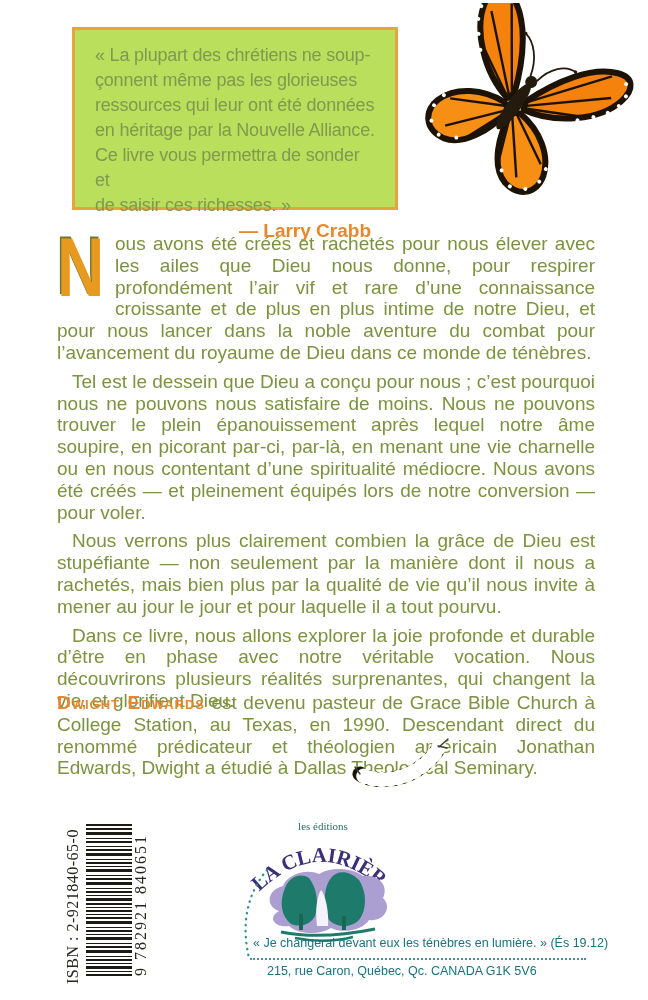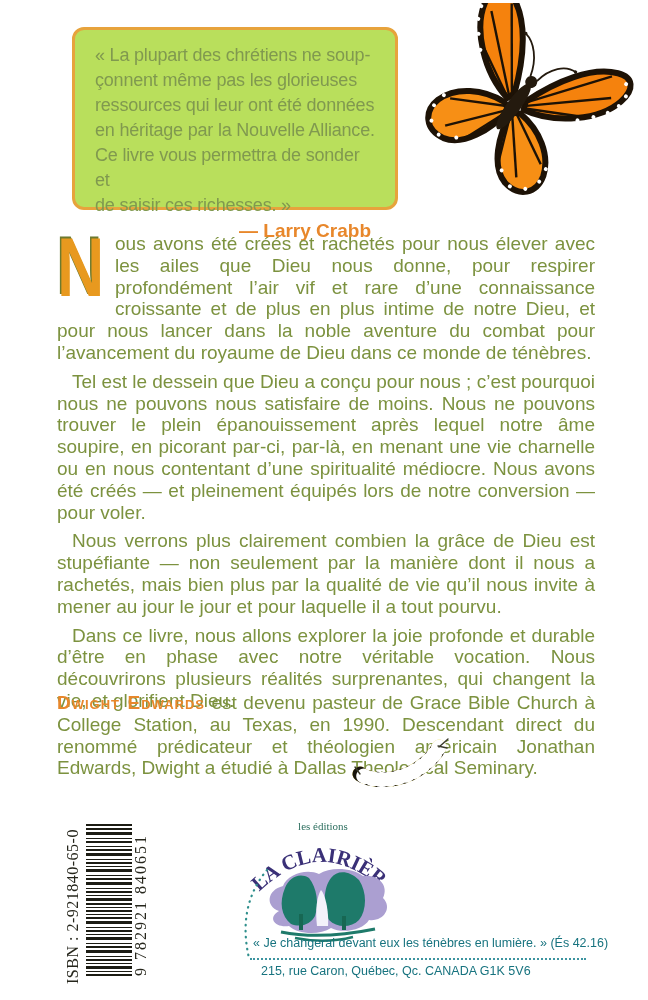--- a/index.html
+++ b/index.html
@@ -4,21 +4,21 @@
 <style>
   html,body{margin:0;padding:0;}
   body{
     width:648px;height:1000px;position:relative;background:#ffffff;
     font-family:"Liberation Sans",sans-serif;overflow:hidden;
   }
   
   .endorse-box{
     position:absolute;left:72px;top:27px;width:326px;height:183px;
     box-sizing:border-box;background:#b9df5c;border:3px solid #e7a33c;
-    border-radius:12px;padding:13px 18px 8px 20px;
+    border-radius:0;padding:13px 18px 8px 20px;
   }
   .endorse-text{
     white-space:pre-line;color:#80994f;font-size:18px;line-height:25px;
     letter-spacing:-0.2px;
   }
   .endorse-attrib{
     text-align:right;color:#e8872b;font-weight:bold;font-size:19px;
     line-height:26px;padding-right:6px;
   }
   
@@ -62,21 +62,21 @@
   .logo-svg{position:absolute;left:235px;top:816px;}
   .verse{
     position:absolute;left:253px;top:936px;width:360px;
     color:#17737f;font-size:12.5px;white-space:nowrap;
   }
   .dotline{
     position:absolute;left:250px;top:958px;width:336px;height:0;
     border-top:2px dotted #3c94a0;
   }
   .address{
-    position:absolute;left:261px;top:964px;width:340px;
+    position:absolute;left:267px;top:964px;width:340px;
     color:#17737f;font-size:12.5px;white-space:nowrap;
   }
   
   .butterfly-svg{position:absolute;left:398px;top:3px;}
   .caterpillar-svg{position:absolute;left:352px;top:736px;}
 </style>
 </head>
 <body>
 
 <div class="endorse-box">
@@ -238,15 +238,15 @@
     <path d="M 96,62 C 88,72 88,92 94,104 C 102,112 116,112 124,104 C 132,94 132,76 124,64 C 114,54 102,54 96,62 Z" fill="#1e7a6a"></path>
     <path d="M 82,110 C 80,94 82,80 86,74 C 90,78 94,94 93,110 Z" fill="#f4f2fa"></path>
     <rect x="64" y="98" width="4" height="16" fill="#176753"></rect>
     <rect x="107" y="100" width="4" height="14" fill="#176753"></rect>
     <path d="M 46,116 Q 86,124 140,113" stroke="#1e7a6a" stroke-width="3" fill="none"></path>
     <path d="M 60,122 Q 90,128 118,121" stroke="#1e7a6a" stroke-width="2.5" fill="none"></path>
   </g>
   <path d="M 32,54 Q 2,90 14,142" stroke="#2f8f8c" stroke-width="2.2" fill="none" stroke-dasharray="0.5 5.5" stroke-linecap="round"></path>
 </svg>
 
-<div class="verse">« Je changerai devant eux les ténèbres en lumière. » (És 42.16)</div>
+<div class="verse">« Je changerai devant eux les ténèbres en lumière. » (És 19.12)</div>
 <div class="dotline"></div>
 <div class="address">215, rue Caron, Québec, Qc. CANADA G1K 5V6</div>
 
 </body></html>

